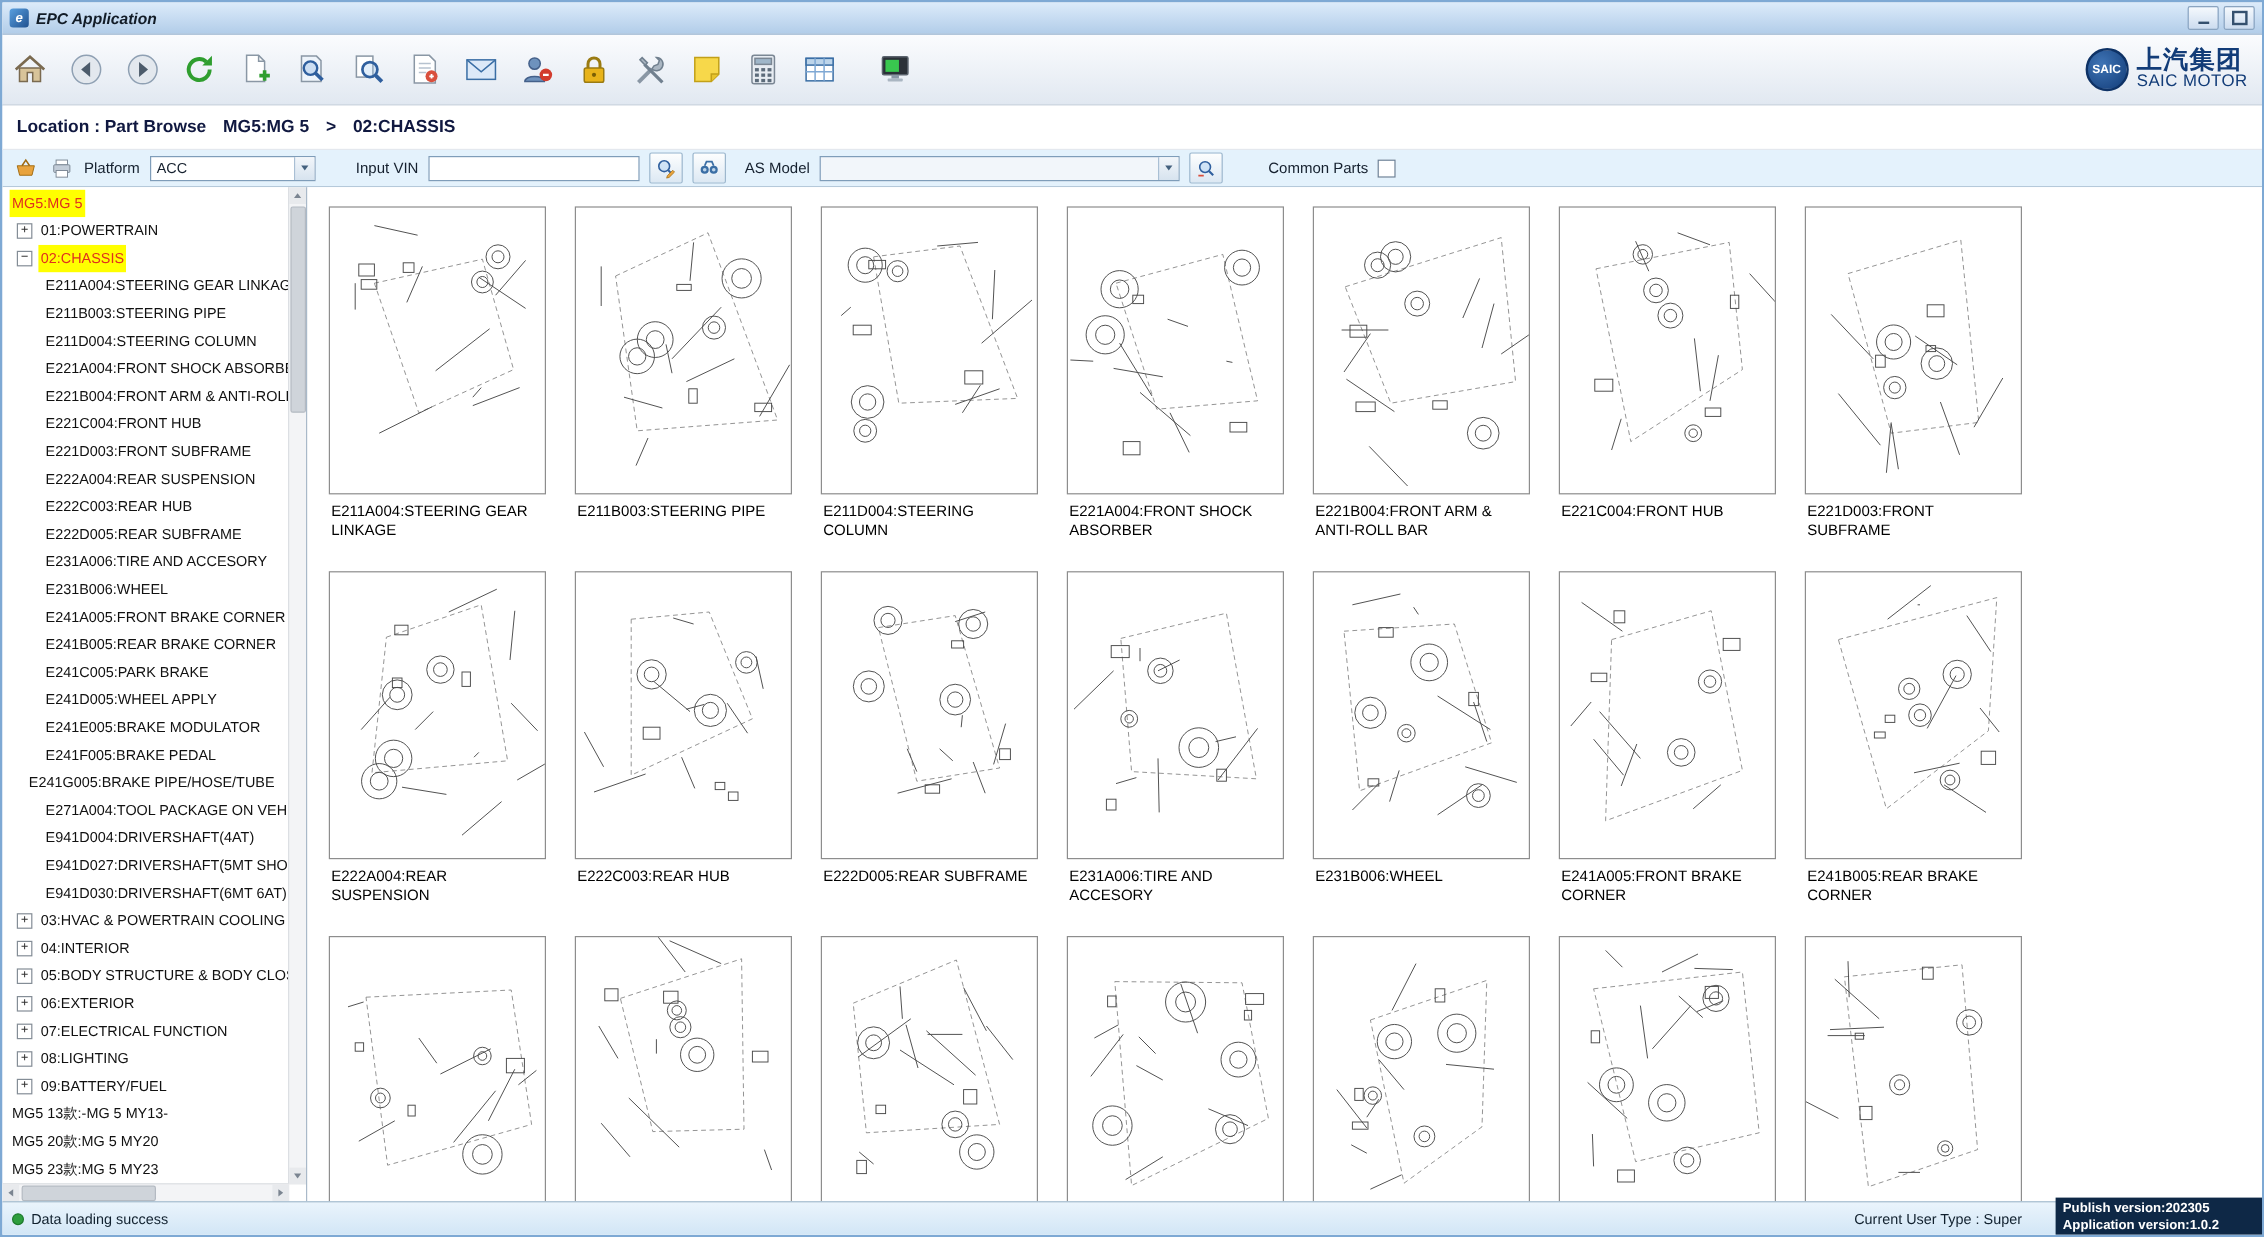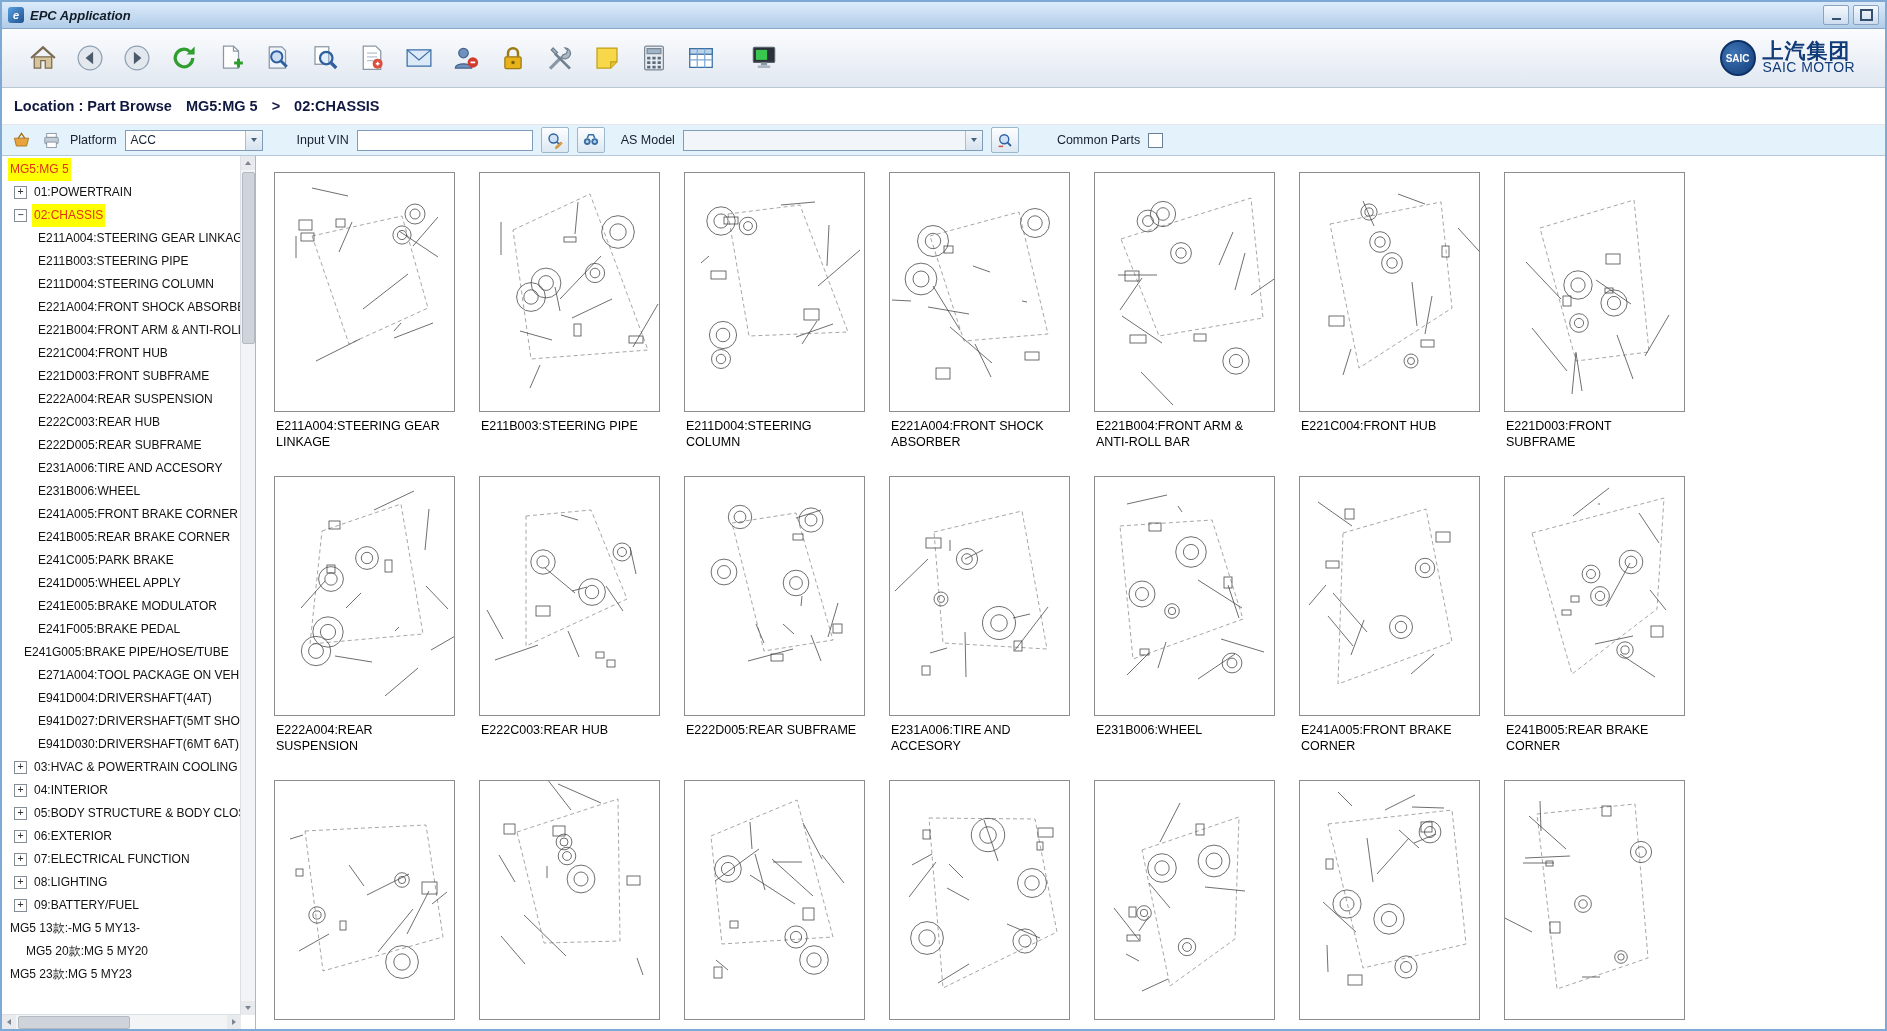--- a/index.html
+++ b/index.html
@@ -6,21 +6,21 @@
   .app{width:1887px;height:1031px;display:flex;flex-direction:column;border:2px solid #7ea9d4;box-sizing:border-box;background:#fff;overflow:hidden;}
   
   .titlebar{height:26px;flex:0 0 26px;background:linear-gradient(#dcebfa,#b2cde9);display:flex;align-items:center;padding:0 6px;border-bottom:1px solid #89a8c8;}
   .app-ic{width:16px;height:16px;border-radius:3px;background:linear-gradient(135deg,#59a0e0,#20518f);color:#fff;font-size:11px;font-weight:bold;font-style:italic;display:flex;align-items:center;justify-content:center;margin-right:6px;}
   .title{font-size:13px;font-weight:bold;font-style:italic;color:#121c27;}
   .win-controls{margin-left:auto;display:flex;gap:4px;}
   .win-btn{width:24px;height:18px;border:1px solid #8aa4c0;background:linear-gradient(#f5f9fd,#ccdcef);border-radius:2px;display:flex;align-items:center;justify-content:center;}
   .glyph-min{width:9px;height:2px;background:#34506e;margin-top:7px;}
   .glyph-max{width:9px;height:8px;border:2px solid #34506e;}
   
-  .toolbar{height:58px;flex:0 0 58px;background:linear-gradient(#fbfcfe,#e1e8f1);border-bottom:1px solid #b9c6d4;display:flex;align-items:center;padding:0 22px;}
+  .toolbar{height:58px;flex:0 0 58px;background:linear-gradient(#fbfcfe,#e1e8f1);border-bottom:1px solid #b9c6d4;display:flex;align-items:center;padding:0 4px;}
   #toolbar-icons{display:flex;align-items:center;gap:9px;}
   .tb-btn{width:38px;height:44px;display:flex;align-items:center;justify-content:center;border-radius:3px;}
   .tb-btn:last-child{margin-left:16px;}
   .tb-ic svg{width:30px;height:30px;display:block;}
   .brand{margin-left:auto;display:flex;align-items:center;gap:7px;padding-right:8px;}
   .brand-circle{width:36px;height:36px;border-radius:50%;background:radial-gradient(circle at 35% 35%,#3f74b5,#123c78);color:#fff;font-size:10px;font-weight:bold;display:flex;align-items:center;justify-content:center;border:2px solid #0e3266;box-sizing:border-box;}
   .brand-cn{font-size:21px;font-weight:bold;color:#123c78;letter-spacing:1px;line-height:17px;}
   .brand-en{font-size:14px;color:#123c78;letter-spacing:.4px;}
   
   .locationbar{height:36px;flex:0 0 36px;background:#fff;display:flex;align-items:center;padding:0 12px;font-size:14.5px;font-weight:bold;color:#101840;border-bottom:1px solid #e4e8ee;}
@@ -430,21 +430,21 @@
             <span class="toggle">+</span>
             <span class="tlabel">08:LIGHTING</span>
           </div>
           <div class="tree-row" style="padding-left: 12px;">
             <span class="toggle">+</span>
             <span class="tlabel">09:BATTERY/FUEL</span>
           </div>
           <div class="tree-row" style="padding-left: 6px;">
             <span class="tlabel">MG5 13款:-MG 5 MY13-</span>
           </div>
-          <div class="tree-row" style="padding-left: 22px;">
+          <div class="tree-row" style="padding-left: 6px;">
             <span class="tlabel">MG5 20款:MG 5 MY20</span>
           </div>
           <div class="tree-row" style="padding-left: 6px;">
             <span class="tlabel">MG5 23款:MG 5 MY23</span>
           </div>
         </div>
       <div class="vscroll">
         <span class="sb-btn sb-top">
             <span class="arr arr-up"></span>
           </span>
@@ -1024,14 +1024,25 @@
                 <rect x="45" y="141" width="10" height="11"></rect>
                 <rect x="97" y="25" width="9" height="10"></rect>
                 <rect x="41" y="80" width="7" height="5"></rect>
               </g>
             </svg>
           </div>
         </div>
       </div>
   </div>
 
+  <div class="statusbar">
+    <div class="status-left">
+      <span class="dot"></span>
+      <span>Data loading success</span>
+    </div>
+    <span class="user-type">Current User Type : Super</span>
+    <div class="dark-panel">
+      <div>Publish version:202305</div>
+      <div>Application version:1.0.2</div>
+    </div>
+  </div>
 
 </div>
 
 </body></html>

